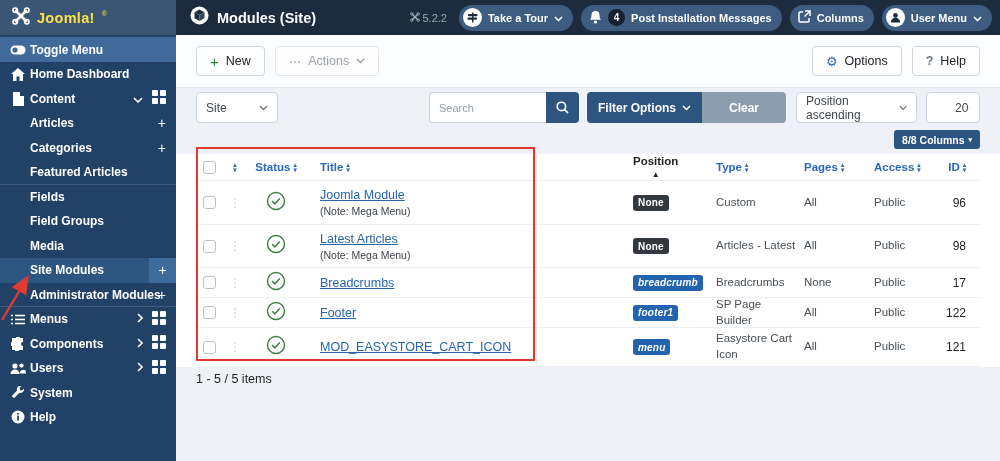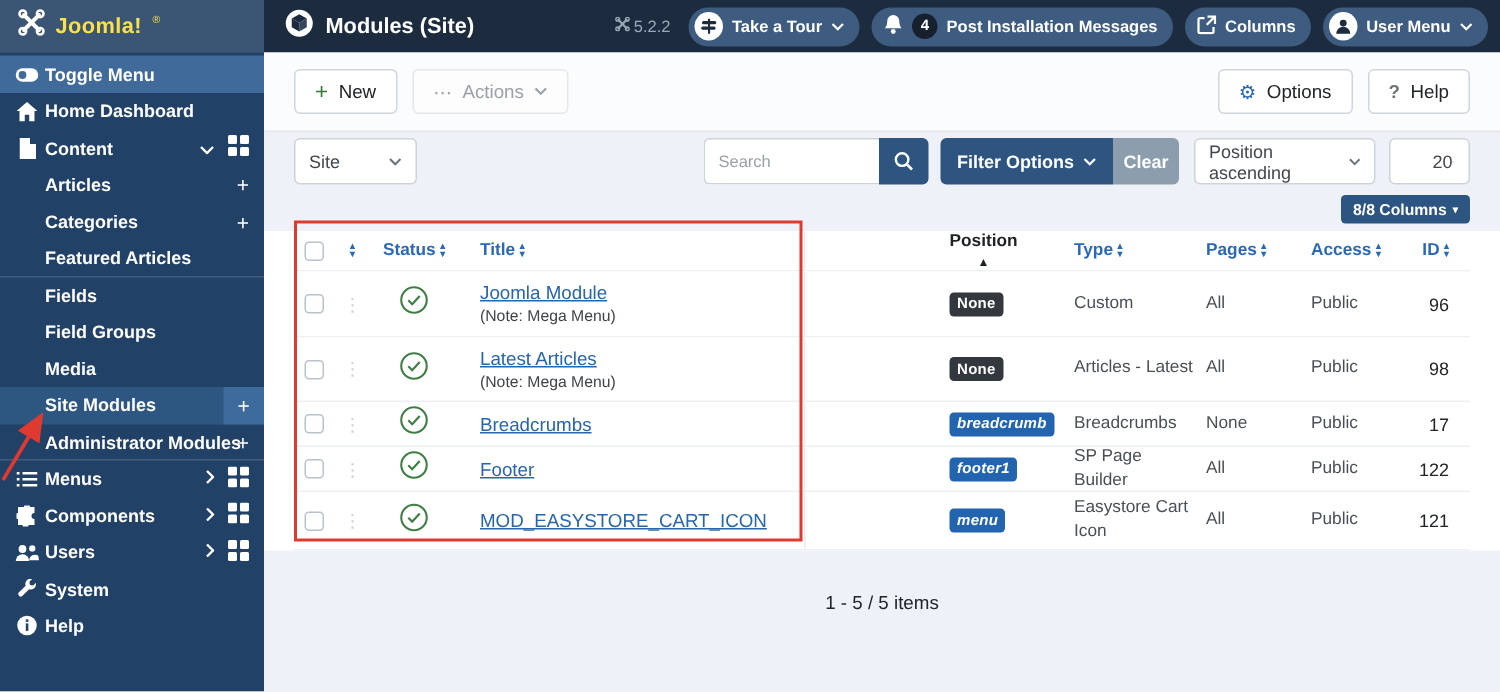--- a/index.html
+++ b/index.html
@@ -69,21 +69,21 @@
     border-radius:4px 0 0 4px; padding:0 9px; font-size:11px; color:#42484e; outline:none;
     font-family:"Liberation Sans", sans-serif;margin-left:20px; }
   .search-input::placeholder { color:#98a0a8; }
   .btn-search { width:33px; height:31px; background:#2d5580; border:none; border-radius:0 4px 4px 0;
     display:flex; align-items:center; justify-content:center; cursor:pointer; }
   .filter-group { display:flex; margin-left:8px; }
   .btn-filter { height:31px; background:#2d5580; color:#fff; font-size:12px; font-weight:700;
     border:none; border-radius:4px 0 0 4px; padding:0 11px; display:flex; align-items:center;
     gap:6px; cursor:pointer; }
   .btn-clear { height:31px; background:#8c9dad; color:#fff; font-size:12px; font-weight:700;
-    border:none; border-radius:0 4px 4px 0; padding:0 7px; cursor:pointer; }
+    border:none; border-radius:0 4px 4px 0; padding:0 27px; cursor:pointer; }
   .sel-sort { width:121px; margin-left:10px; }
   .sel-limit { width:54px; margin-left:9px;padding-left:28px; }
 
   .columns-row { display:flex; justify-content:flex-end; margin-top:7px; }
   .btn-columns { background:#2c5582; color:#fff; font-size:10.5px; font-weight:700;
     border:none; border-radius:3px; height:19px; padding:0 8px; display:flex;
     align-items:center; gap:4px; cursor:pointer; }
 
   
   .table-wrap { background:#fff; margin:5px -20px 0; padding:0 20px; }
@@ -113,21 +113,21 @@
   .title-link { color:#2766ab; font-size:12.5px; text-decoration:underline; cursor:pointer; }
   .note { font-size:10.5px; color:#3e444a; margin-top:3px; }
   .note:empty { display:none; }
   .badge { display:inline-block; color:#fff; font-size:10px; font-weight:700;
     padding:2.5px 5px; border-radius:3px; letter-spacing:.2px; }
   .badge-dark { background:#32383e; }
   .badge-blue { background:#2264b0;font-style:italic; }
   .cell-txt { font-size:11.5px; color:#495057; line-height:1.35; }
   .id-txt { font-size:12px; color:#212529; }
 
-  .pagination { text-align:center; margin-top:28px; font-size:12.5px; color:#212529; }
+  .pagination { text-align:left; margin-top:5px; font-size:12.5px; color:#212529; }
 
   
   .annot { position:absolute; left:0; top:0; z-index:50; pointer-events:none; }
 </style>
 </head>
 <body>
 
 <div class="app">
 
   <aside class="sidebar">

